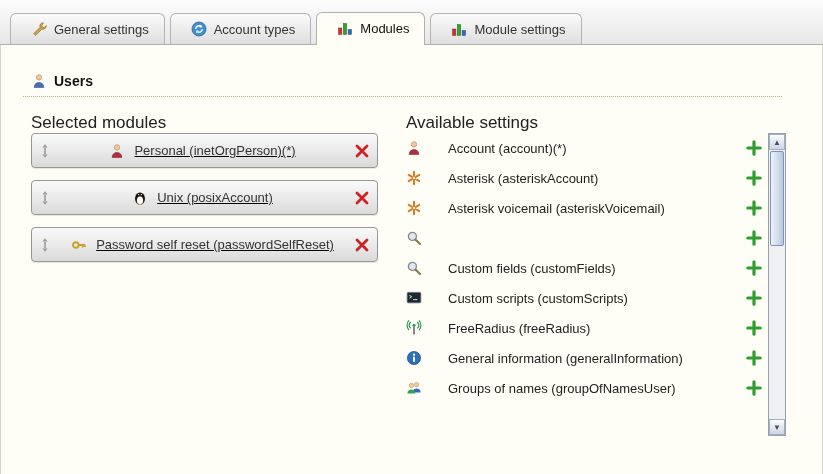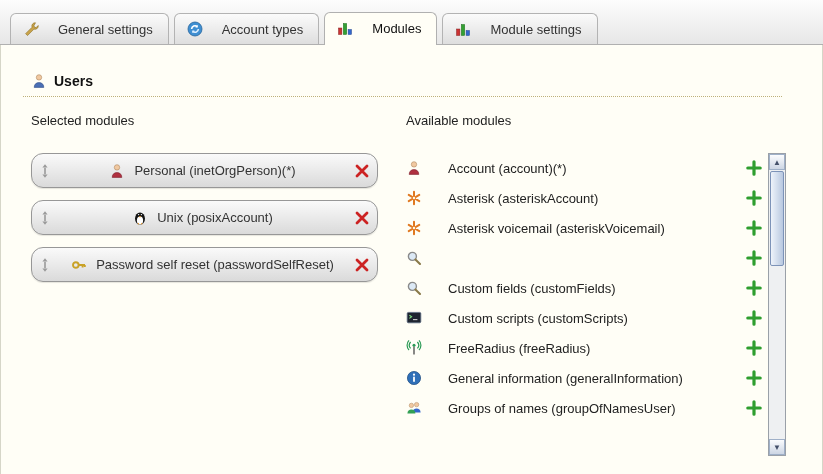--- a/index.html
+++ b/index.html
@@ -12,22 +12,22 @@
   .window { width:823px; height:474px; overflow:hidden; background:#fff; }
 
   
   .tabbar {
     display:flex; align-items:flex-end; gap:5px;
     height:45px; padding:6px 10px 0 10px;
     background:linear-gradient(#fdfdfd,#e7e7e7);
     border-bottom:1px solid #b0b0b0;
   }
   .tab {
-    display:flex; align-items:center; gap:19px;
-    padding:7px 15px 7px 12px;
+    display:flex; align-items:center; gap:7px;
+    padding:7px 15px 7px 20px;
     font-size:13px; color:#333;
     background:linear-gradient(#fbfbfb,#dedede);
     border:1px solid #b3b3b3; border-bottom:none;
     border-radius:6px 6px 0 0;
     cursor:pointer; white-space:nowrap;
   }
   .tab.active {
     background:#fffef6;
     margin-bottom:-1px;
     padding-bottom:9px;
@@ -51,30 +51,31 @@
     font-weight:bold; font-size:14px; color:#111;
     padding:18px 0 7px 8px;
     border-bottom:1px dotted #bdb07a;
     margin-right:18px;
   }
   .section-head .sicon { width:16px; height:16px; }
 
   .cols { display:flex; margin-top:16px; }
   .col-left { width:383px; padding-left:8px; }
   .col-right { flex:1; display:flex; align-items:flex-start; }
-  .col-label { font-size:13px; color:#222; margin-bottom:25px; }
+  .col-label { font-size:17px; color:#222; }
 
   
   .sel-row {
     display:flex; align-items:center;
     width:347px; height:35px;
     background:linear-gradient(#fafafa,#dadada);
-    border:1px solid #979797; border-radius:12px;
+    border:1px solid #979797; border-radius:4px;
     margin-bottom:12px; padding:0 7px;
     box-shadow:0 1px 1px rgba(0,0,0,.10);
+    text-decoration:underline;
   }
   .sel-row .drag { width:12px; height:16px; flex:0 0 12px; cursor:grab; }
   .sel-row .mid { flex:1; display:flex; align-items:center; justify-content:center; gap:9px; font-size:13px; color:#333; }
   .sel-row .mid .ricon { width:16px; height:16px; flex:0 0 16px; }
   .sel-row .del { width:16px; height:16px; flex:0 0 16px; cursor:pointer; }
 
   
   .av-area { display:flex; }
   .av-list { width:356px; }
   .av-row { display:flex; align-items:center; gap:26px; height:30px; font-size:13px; color:#222; }
@@ -278,21 +279,21 @@
             <span>Password self reset (passwordSelfReset)</span>
           </span>
           <svg class="del">
               <use href="#i-delete"></use>
             </svg>
         </div>
       </div>
 
       <div class="col-right">
         <div>
-          <div class="col-label">Available modules</div>
+          <div class="col-label">Available settings</div>
           <div class="av-area">
             <div class="av-list">
 
               <div class="av-row">
                 <svg class="ricon">
                     <use href="#i-person"></use>
                   </svg>
                 <span>Account (account)(*)</span>
                 <svg class="add">
                     <use href="#i-add"></use>

